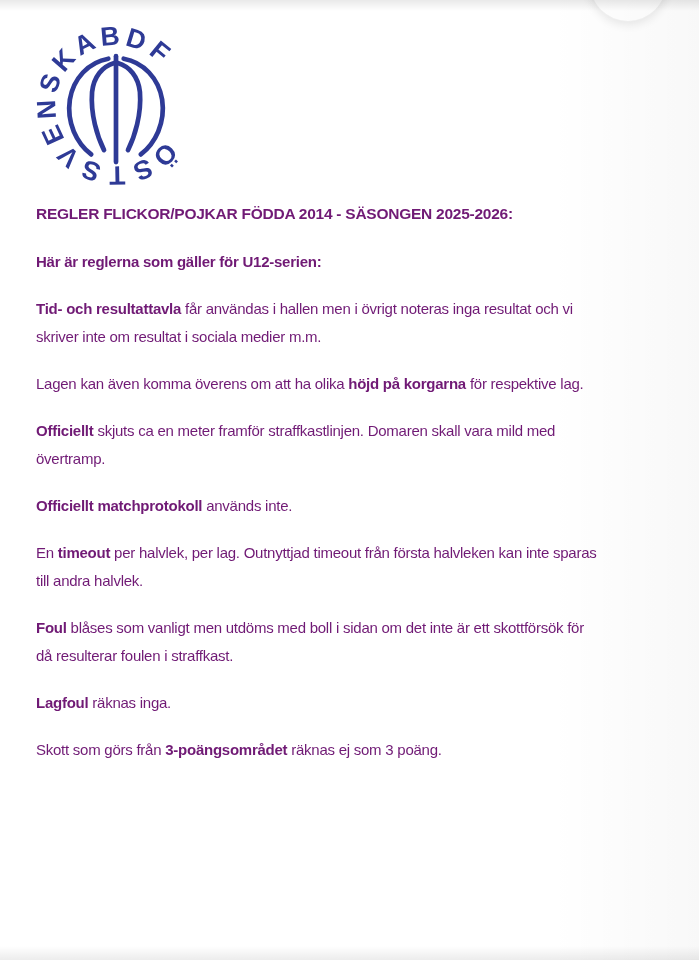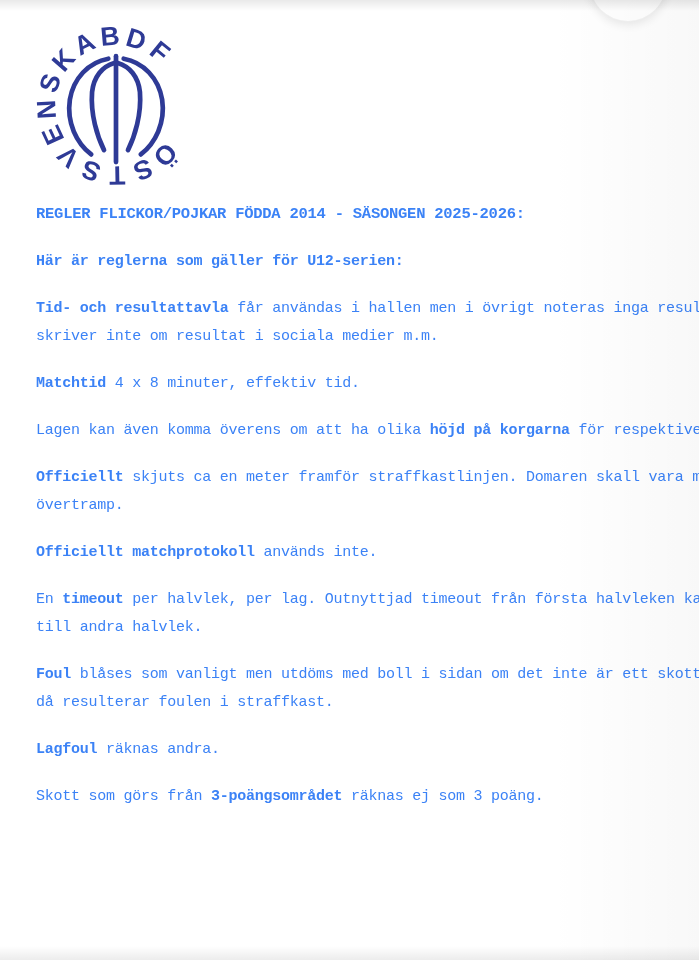--- a/index.html
+++ b/index.html
@@ -56,24 +56,23 @@
     stroke-linecap: round;
   }
   
   .content {
     position: absolute; left: 36px; top: 200px; right: 20px;
   }
   .para {
     margin: 0 0 19px 0;
     font-size: 15px;
     line-height: 28px;
-    color: #3b82f6;
+    color: #701a75;
     letter-spacing: -0.25px;
     white-space: pre;
-    font-family: Liberation Mono, monospace;
   }
   .para b { font-weight: 700; }
   .para.title-para { font-size: 15.5px; margin-bottom: 20px; }
 </style>
 </head>
 <body>
 
 <div class="page">
 
   <div class="fab"></div>
@@ -106,29 +105,28 @@
           <text x="110" y="41" transform="rotate(399 110 112)" class="logo-letter" fill="#2e3a96">F</text>
         </g>
     </svg>
   </div>
 
   <div class="content" style="color: rgb(30, 30, 30);">
       <p class="para title-para"><b>REGLER FLICKOR/POJKAR FÖDDA 2014 - SÄSONGEN 2025-2026:</b></p>
       <p class="para"><b>Här är reglerna som gäller för U12-serien:</b></p>
       <p class="para"><b>Tid- och resultattavla</b><span> får användas i hallen men i övrigt noteras inga resultat och vi
 skriver inte om resultat i sociala medier m.m.</span></p>
-      <p class="para"><b>Matchtid</b><span> 4 x 8 minuter, effektiv tid.</span></p>
       <p class="para"><span>Lagen kan även komma överens om att ha olika </span><b>höjd på korgarna</b><span> för respektive lag.</span></p>
       <p class="para"><b>Officiellt</b><span> skjuts ca en meter framför straffkastlinjen. Domaren skall vara mild med
 övertramp.</span></p>
       <p class="para"><b>Officiellt matchprotokoll</b><span> används inte.</span></p>
       <p class="para"><span>En </span><b>timeout</b><span> per halvlek, per lag. Outnyttjad timeout från första halvleken kan inte sparas
 till andra halvlek.</span></p>
       <p class="para"><b>Foul</b><span> blåses som vanligt men utdöms med boll i sidan om det inte är ett skottförsök för
 då resulterar foulen i straffkast.</span></p>
-      <p class="para"><b>Lagfoul</b><span> räknas andra.</span></p>
+      <p class="para"><b>Lagfoul</b><span> räknas inga.</span></p>
       <p class="para"><span>Skott som görs från </span><b>3-poängsområdet</b><span> räknas ej som 3 poäng.</span></p>
     </div>
 
   <div class="top-edge"></div>
   <div class="right-edge"></div>
   <div class="bottom-edge"></div>
 </div>
 
 </body></html>

